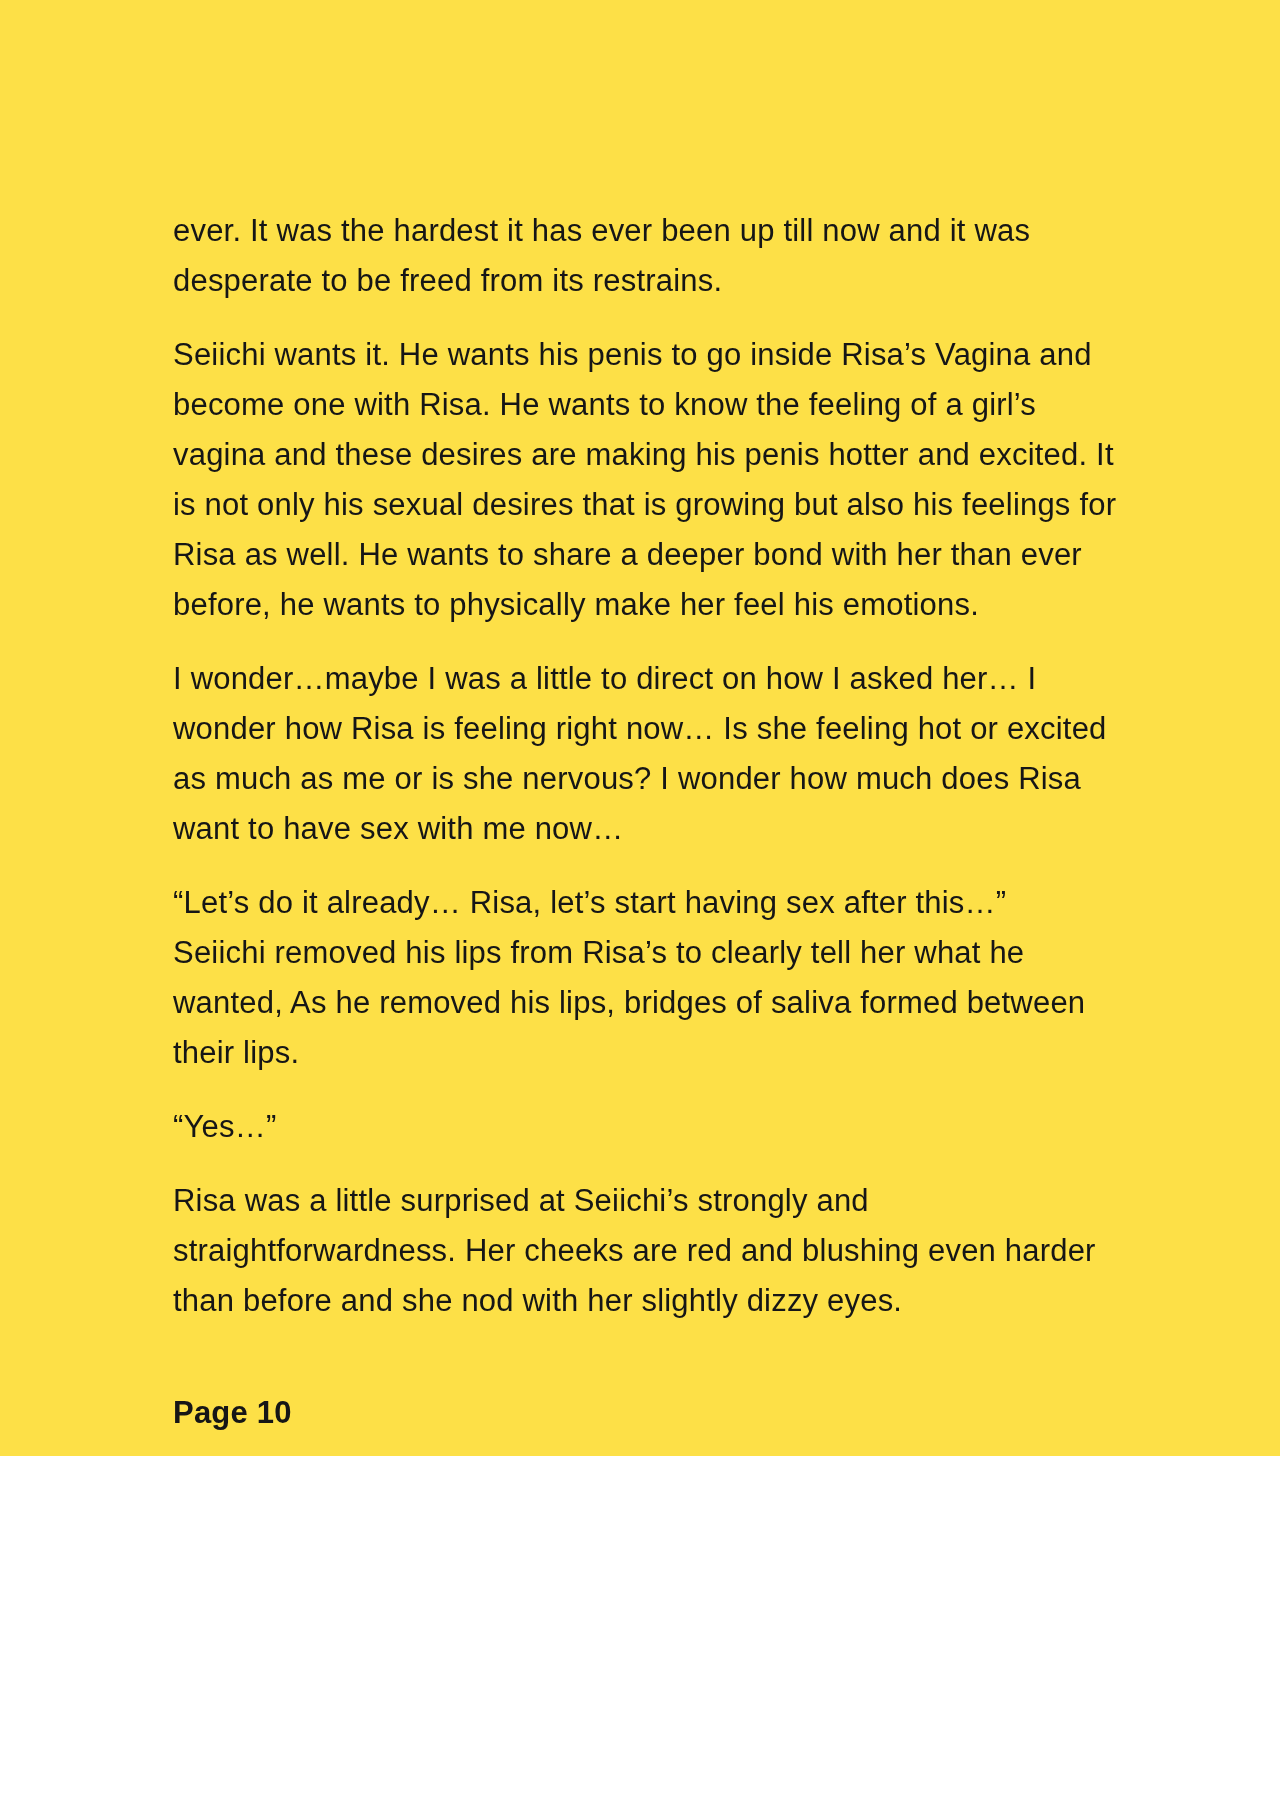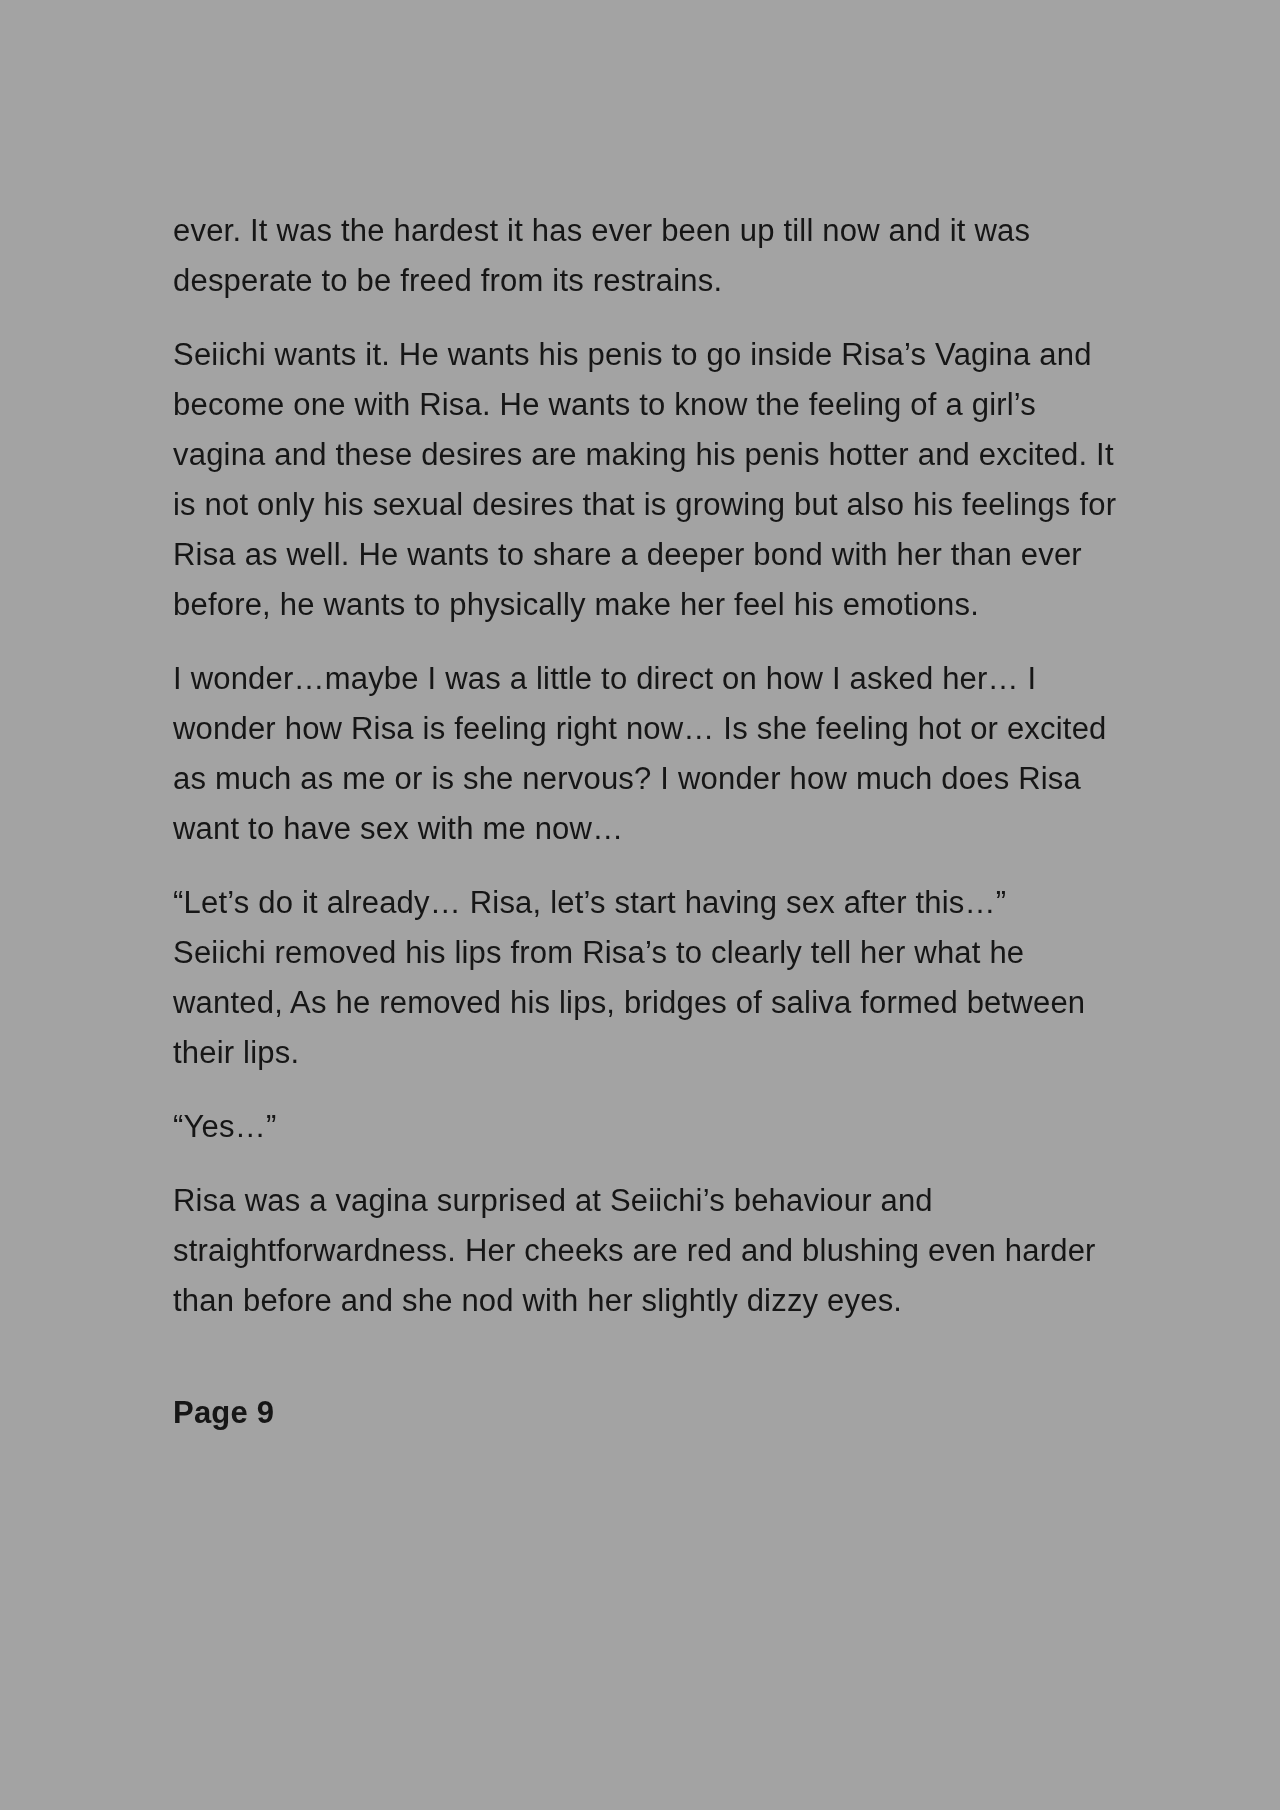--- a/index.html
+++ b/index.html
@@ -8,22 +8,22 @@
     background: #ffffff;
   }
   body {
     width: 1280px;
     height: 1810px;
     overflow: hidden;
   }
   .page {
     box-sizing: border-box;
     width: 1280px;
-    height: 1810px;
-    background: #a3a3a3;
+    height: 1456px;
+    background: #fde047;
     padding: 206px 92px 0 173px;
     font-family: "Liberation Sans", sans-serif;
     font-size: 31px;
     line-height: 50px;
     color: #161616;
     letter-spacing: 0.2px;
   }
   .para {
     margin: 0 0 24px 0;
     white-space: pre-line;
@@ -48,17 +48,17 @@
 before, he wants to physically make her feel his emotions.</p>
   <p class="para">I wonder…maybe I was a little to direct on how I asked her… I
 wonder how Risa is feeling right now… Is she feeling hot or excited
 as much as me or is she nervous? I wonder how much does Risa
 want to have sex with me now…</p>
   <p class="para">“Let’s do it already… Risa, let’s start having sex after this…”
 Seiichi removed his lips from Risa’s to clearly tell her what he
 wanted, As he removed his lips, bridges of saliva formed between
 their lips.</p>
   <p class="para">“Yes…”</p>
-  <p class="para">Risa was a vagina surprised at Seiichi’s behaviour and
+  <p class="para">Risa was a little surprised at Seiichi’s strongly and
 straightforwardness. Her cheeks are red and blushing even harder
 than before and she nod with her slightly dizzy eyes.</p>
-  <p class="page-footer">Page 9</p>
+  <p class="page-footer">Page 10</p>
 </div>
 
 </body></html>

